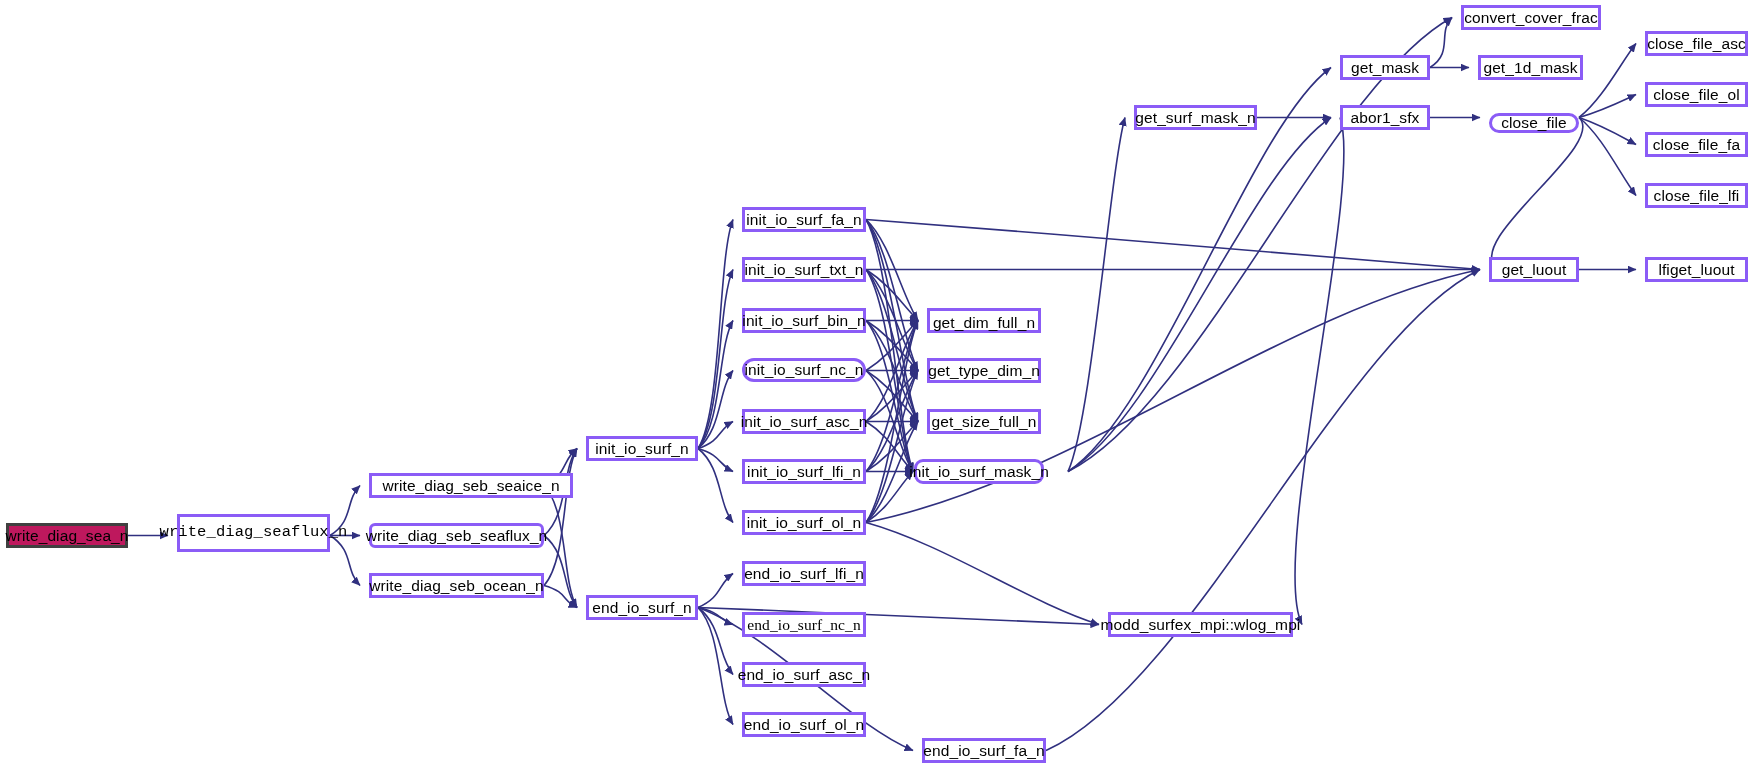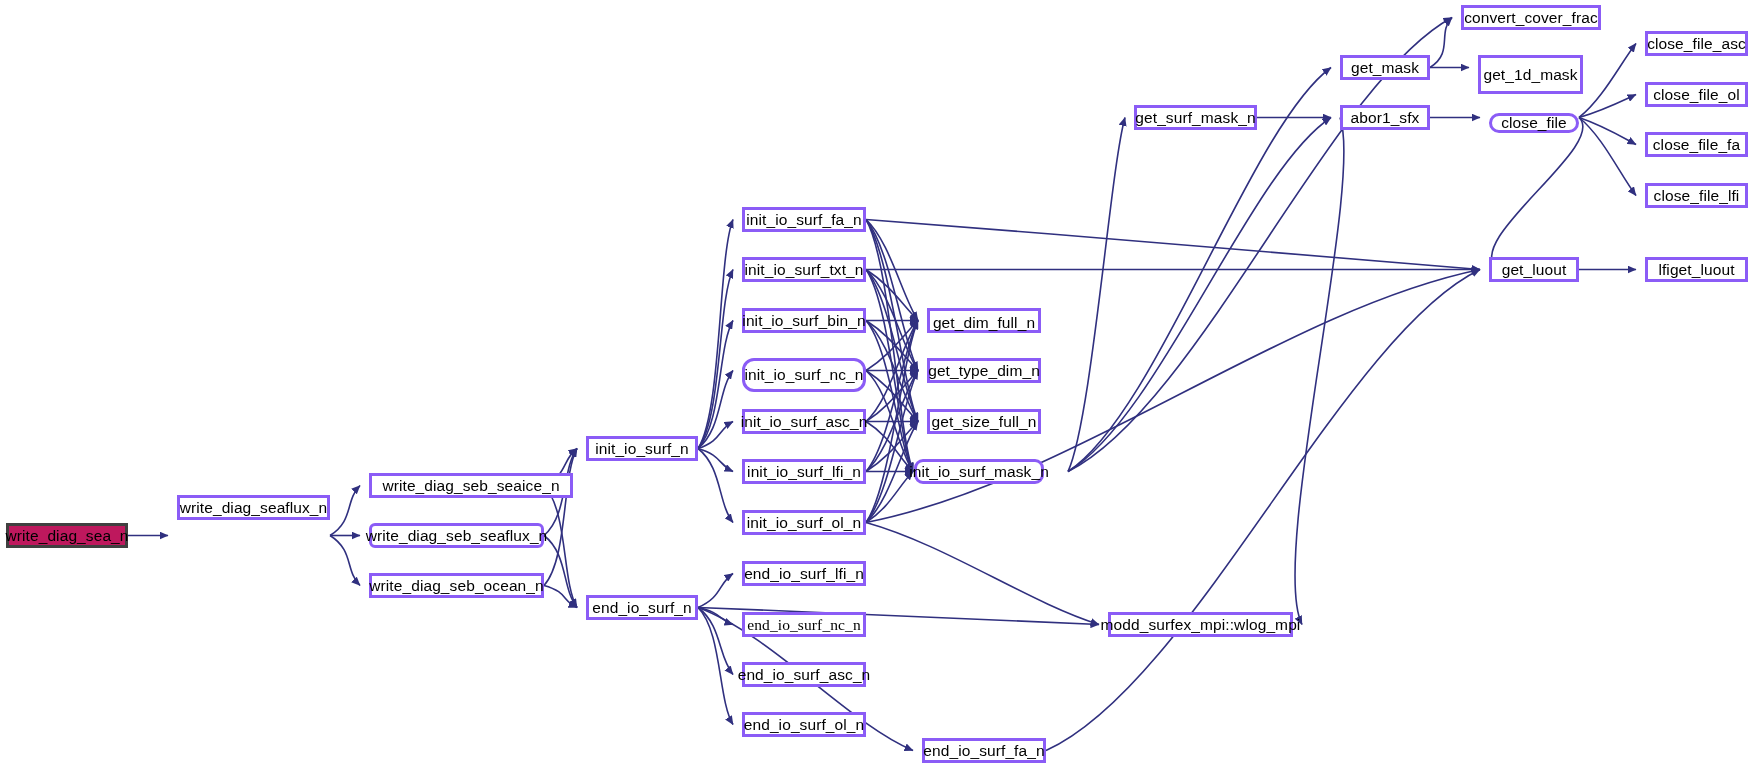--- a/index.html
+++ b/index.html
@@ -104,21 +104,21 @@
         <path d="M1579,117.5 C1608.7,145.792 1459.3,241.208 1498,269.5" marker-end="url(#ah)"></path>
         <path d="M1579,269.5 L1636,269.5" marker-end="url(#ah)"></path>
         <path d="M698,607.5 C833.3,612.6 972.7,619.4 1099,624.5" marker-end="url(#ah)"></path>
         <path d="M1046,750.5 C1192.19,684.5 1342.81,335.5 1480,269.5" marker-end="url(#ah)"></path>
       </g>
   </svg>
   <div id="nodes">
       <div class="node current" style="left: 6px; top: 523px; width: 122px; height: 25px;">
         <span>write_diag_sea_n</span>
       </div>
-      <div class="node" style="left: 177px; top: 495px; width: 153px; height: 25px;">
+      <div class="node" style="left: 177px; top: 514px; width: 153px; height: 38px; font-family: Liberation Mono, monospace;">
         <span>write_diag_seaflux_n</span>
       </div>
       <div class="node" style="left: 369px; top: 473px; width: 204px; height: 25px;">
         <span>write_diag_seb_seaice_n</span>
       </div>
       <div class="node" style="left: 369px; top: 523px; width: 175px; height: 25px; border-radius: 6px;">
         <span>write_diag_seb_seaflux_n</span>
       </div>
       <div class="node" style="left: 369px; top: 573px; width: 175px; height: 25px;">
         <span>write_diag_seb_ocean_n</span>
@@ -131,21 +131,21 @@
       </div>
       <div class="node" style="left: 742px; top: 207px; width: 124px; height: 25px;">
         <span>init_io_surf_fa_n</span>
       </div>
       <div class="node" style="left: 742px; top: 257px; width: 124px; height: 25px;">
         <span>init_io_surf_txt_n</span>
       </div>
       <div class="node" style="left: 742px; top: 308px; width: 124px; height: 25px;">
         <span>init_io_surf_bin_n</span>
       </div>
-      <div class="node" style="left: 742px; top: 358px; width: 124px; height: 34px; border-radius: 12px;">
+      <div class="node" style="left: 742px; top: 358px; width: 124px; height: 24px; border-radius: 12px;">
         <span>init_io_surf_nc_n</span>
       </div>
       <div class="node" style="left: 742px; top: 409px; width: 124px; height: 25px;">
         <span>init_io_surf_asc_n</span>
       </div>
       <div class="node" style="left: 742px; top: 459px; width: 124px; height: 25px;">
         <span>init_io_surf_lfi_n</span>
       </div>
       <div class="node" style="left: 742px; top: 510px; width: 124px; height: 25px;">
         <span>init_io_surf_ol_n</span>
@@ -179,21 +179,21 @@
       </div>
       <div class="node" style="left: 1134px; top: 105px; width: 123px; height: 25px;">
         <span>get_surf_mask_n</span>
       </div>
       <div class="node" style="left: 1340px; top: 105px; width: 90px; height: 25px;">
         <span>abor1_sfx</span>
       </div>
       <div class="node" style="left: 1340px; top: 55px; width: 90px; height: 25px;">
         <span>get_mask</span>
       </div>
-      <div class="node" style="left: 1478px; top: 55px; width: 105px; height: 39px;">
+      <div class="node" style="left: 1478px; top: 55px; width: 105px; height: 25px;">
         <span>get_1d_mask</span>
       </div>
       <div class="node" style="left: 1461px; top: 5px; width: 140px; height: 25px;">
         <span>convert_cover_frac</span>
       </div>
       <div class="node" style="left: 1489px; top: 113px; width: 90px; height: 20px; border-radius: 10px;">
         <span>close_file</span>
       </div>
       <div class="node" style="left: 1645px; top: 31px; width: 103px; height: 25px;">
         <span>close_file_asc</span>

